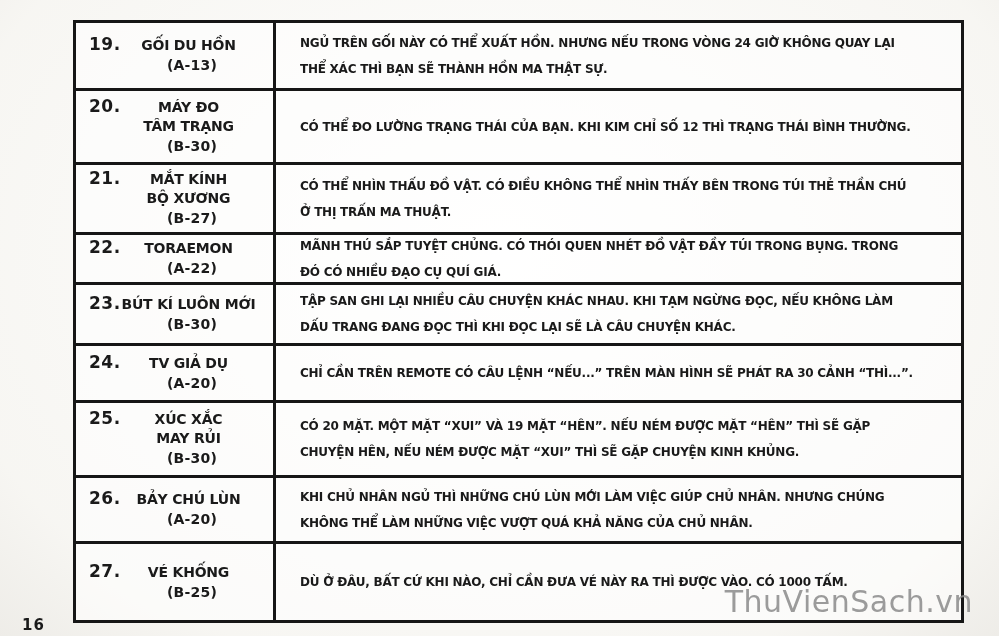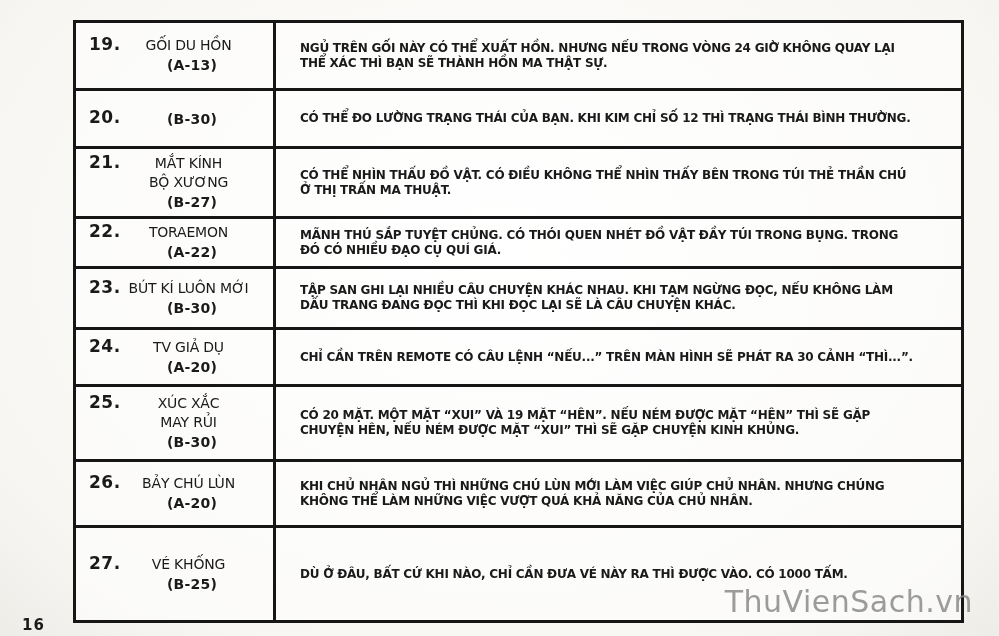--- a/index.html
+++ b/index.html
@@ -59,21 +59,21 @@
     position: absolute;
     left: 13px;
     top: -2px;
     font-size: 17px;
     font-weight: 700;
     letter-spacing: 0.5px;
   }
   .item-name {
     text-align: center;
     font-size: 14px;
-    font-weight: 400;
+    font-weight: 700;
     line-height: 19px;
     white-space: pre-line;
     letter-spacing: -0.2px;
     padding: 0 6px 0 34px;
   }
   .item-code {
     text-align: center;
     font-size: 14px;
     font-weight: 700;
     line-height: 20px;
@@ -83,21 +83,21 @@
   .cell-desc {
     flex: 1;
     display: flex;
     align-items: center;
     box-sizing: border-box;
     padding: 2px 8px 2px 24px;
   }
   .item-description {
     font-size: 12px;
     font-weight: 700;
-    line-height: 15px;
+    line-height: 26px;
     letter-spacing: -0.25px;
     white-space: pre-line;
   }
   .page-number {
     position: absolute;
     left: 22px;
     top: 616px;
     font-size: 15px;
     font-weight: 700;
     letter-spacing: 1px;
@@ -128,24 +128,26 @@
           <div class="item-name">GỐI DU HỒN</div>
           <div class="item-code">(A-13)</div>
         </div>
       </div>
       <div class="cell-desc">
         <div class="item-description">NGỦ TRÊN GỐI NÀY CÓ THỂ XUẤT HỒN. NHƯNG NẾU TRONG VÒNG 24 GIỜ KHÔNG QUAY LẠI
 THỂ XÁC THÌ BẠN SẼ THÀNH HỒN MA THẬT SỰ.</div>
       </div>
     </div>
 
-    <div class="trow" style="height:58px">
+    <div class="trow" style="height:74px">
       <div class="cell-name">
         <div class="name-wrap">
           <span class="item-number">20.</span>
+          <div class="item-name">MÁY ĐO
+TÂM TRẠNG</div>
           <div class="item-code">(B-30)</div>
         </div>
       </div>
       <div class="cell-desc">
         <div class="item-description">CÓ THỂ ĐO LƯỜNG TRẠNG THÁI CỦA BẠN. KHI KIM CHỈ SỐ 12 THÌ TRẠNG THÁI BÌNH THƯỜNG.</div>
       </div>
     </div>
 
     <div class="trow" style="height:70px">
       <div class="cell-name">

